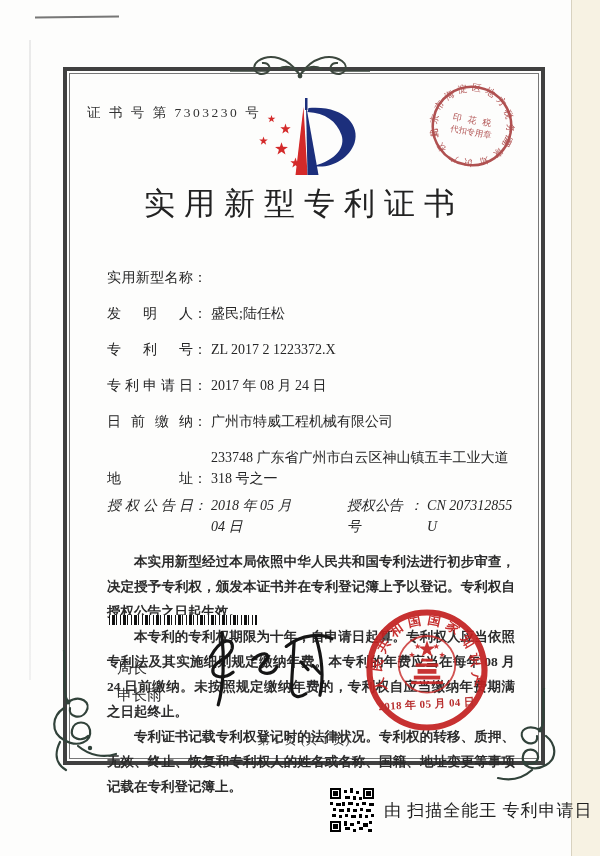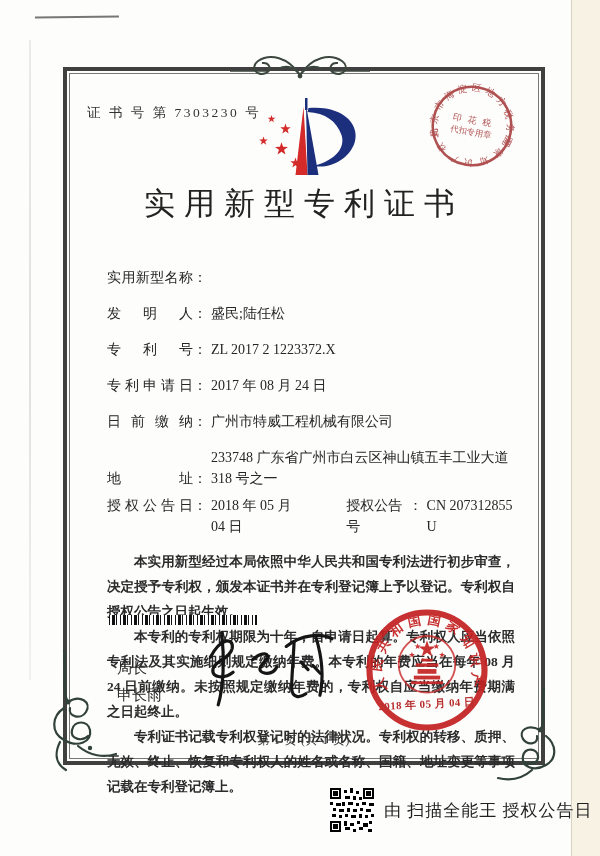--- a/index.html
+++ b/index.html
@@ -26,21 +26,21 @@
   .tax-stamp{position:absolute;left:356px;top:6px;opacity:.85;}
 
   .title{position:absolute;left:0;top:112px;width:100%;text-align:center;
     font-size:31px;font-weight:400;letter-spacing:9px;color:#222;}
 
   .content{position:absolute;left:40px;top:184px;width:408px;font-size:14px;margin-top:12px;}
   .field{display:flex;margin-bottom:15px;line-height:21px;}
   .flabel{display:inline-block;width:86px;text-align:justify;text-align-last:justify;white-space:normal;flex:none;}
   .fcolon{flex:none;}
   .fvalue{flex:1;margin-left:4px;}
-  .grant-row{display:flex;margin-top:2px;line-height:21px;}
+  .grant-row{display:flex;margin-top:2px;line-height:21px;font-style:italic;}
   .grant-left{display:flex;}
   .grant-right{margin-left:42px;display:flex;}
 
   .paras{margin-top:12px;font-weight:bold;}
   .paras p{margin:0;text-indent:2em;text-align:justify;font-size:13.5px;line-height:25px;color:#2b2b2b;}
 
   .barcode{position:absolute;left:42px;top:544px;width:148px;height:10px;
     background:repeating-linear-gradient(90deg,
       #111 0,#111 1.5px,#fff 1.5px,#fff 3px,
       #111 3px,#111 6px,#fff 6px,#fff 7px,
@@ -285,14 +285,14 @@
         <rect x="13" y="23" width="3" height="2"></rect>
         <rect x="18" y="22" width="2" height="2"></rect>
       <rect x="22" y="23" width="3" height="3"></rect>
         <rect x="26" y="22" width="2" height="2"></rect>
       <rect x="10" y="26" width="3" height="2"></rect>
         <rect x="15" y="27" width="2" height="2"></rect>
         <rect x="19" y="26" width="3" height="2"></rect>
         <rect x="25" y="27" width="3" height="2"></rect>
     </g>
   </svg>
-  <span class="credit-text">由 扫描全能王 授权公告日</span>
+  <span class="credit-text">由 扫描全能王 专利申请日</span>
 </div>
 
 </body></html>

